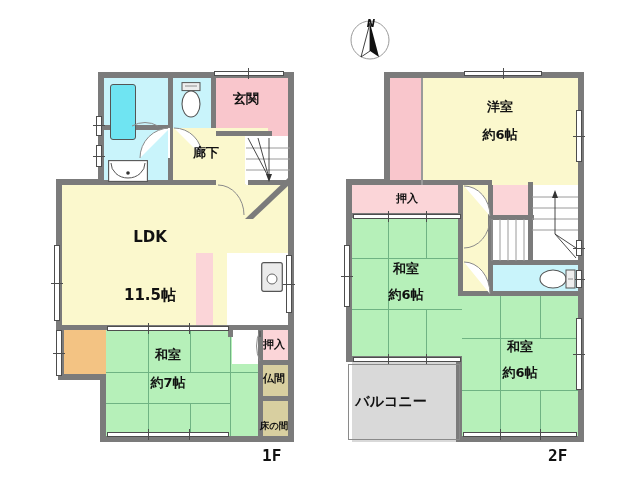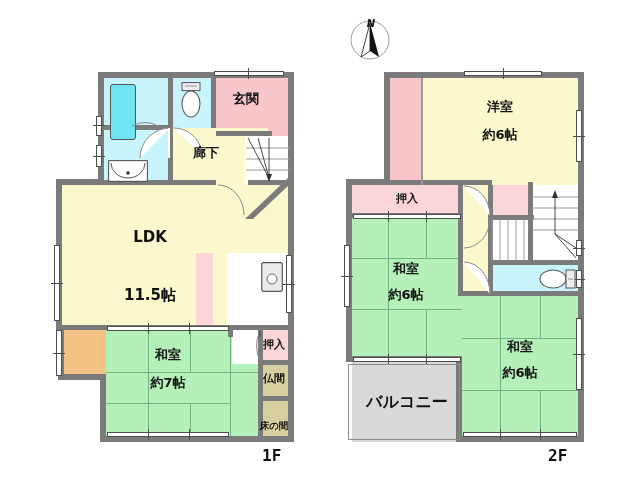--- a/index.html
+++ b/index.html
@@ -363,17 +363,17 @@
   <div class="lbl mid" style="left:462px;top:128px;width:76px;">約6帖</div>
 
   <div class="lbl mid" style="left:378px;top:262px;width:56px;">和室</div>
   <div class="lbl mid" style="left:370px;top:288px;width:72px;">約6帖</div>
 
   <div class="lbl mid" style="left:492px;top:340px;width:56px;">和室</div>
   <div class="lbl mid" style="left:484px;top:366px;width:72px;">約6帖</div>
 
   <div class="lbl sm" style="left:382px;top:193px;width:50px;">押入</div>
 
-  <div class="lbl sm" style="left:366px;top:393px;width:82px;font-size:16px;">バルコニー</div>
+  <div class="lbl sm" style="left:350px;top:393px;width:82px;font-size:14px;">バルコニー</div>
 
   <div class="floorlbl" style="left:548px;top:446px;">2F</div>
 
 </div>
 
 </body></html>

